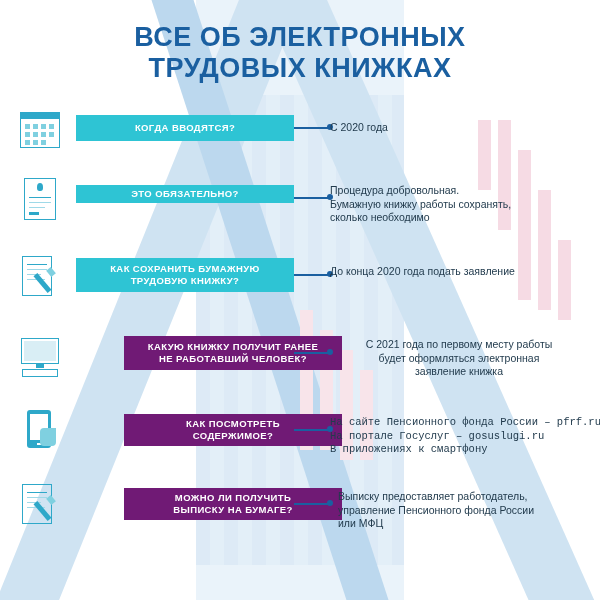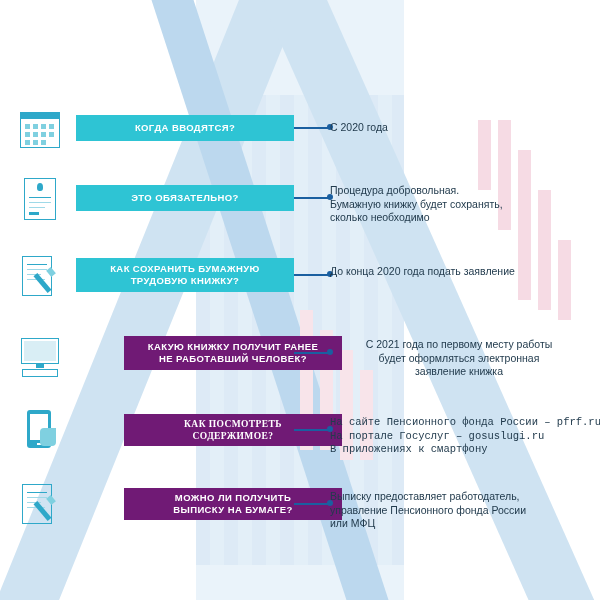--- a/index.html
+++ b/index.html
@@ -160,20 +160,24 @@
     <div class="bg-pink-col" style="left:498px; top:120px; height:110px;"></div>
     <div class="bg-pink-col" style="left:518px; top:150px; height:150px;"></div>
     <div class="bg-pink-col" style="left:538px; top:190px; height:120px;"></div>
     <div class="bg-pink-col" style="left:558px; top:240px; height:80px;"></div>
     <div class="bg-pink-col" style="left:300px; top:310px; height:140px; background:#f8e4ea;"></div>
     <div class="bg-pink-col" style="left:320px; top:330px; height:120px; background:#f8e4ea;"></div>
     <div class="bg-pink-col" style="left:340px; top:350px; height:110px; background:#f8e4ea;"></div>
     <div class="bg-pink-col" style="left:360px; top:370px; height:90px; background:#f8e4ea;"></div>
   </div>
 
+  <div class="title">
+    <div>ВСЕ ОБ ЭЛЕКТРОННЫХ</div>
+    <div>ТРУДОВЫХ КНИЖКАХ</div>
+  </div>
 
   <div class="row" style="top:108px;">
     <div class="icon-box" style="top:0;">
       <div class="ic-frame" style="left:2px; top:4px; width:40px; height:36px;"></div>
       <div class="ic-fill" style="left:2px; top:4px; width:40px; height:7px;"></div>
       <div class="ic-fill-light" style="left:7px; top:16px; width:5px; height:5px;"></div>
       <div class="ic-fill-light" style="left:15px; top:16px; width:5px; height:5px;"></div>
       <div class="ic-fill-light" style="left:23px; top:16px; width:5px; height:5px;"></div>
       <div class="ic-fill-light" style="left:31px; top:16px; width:5px; height:5px;"></div>
       <div class="ic-fill-light" style="left:7px; top:24px; width:5px; height:5px;"></div>
@@ -194,26 +198,26 @@
 
   <div class="row" style="top:176px;">
     <div class="icon-box" style="top:0;">
       <div class="ic-frame" style="left:6px; top:2px; width:32px; height:42px;"></div>
       <div class="ic-fill" style="left:19px; top:7px; width:6px; height:8px; border-radius:50% 50% 40% 40%;"></div>
       <div class="ic-line" style="left:11px; top:21px; width:22px;"></div>
       <div class="ic-line-soft" style="left:11px; top:26px; width:22px;"></div>
       <div class="ic-line-soft" style="left:11px; top:31px; width:16px;"></div>
       <div class="ic-fill" style="left:11px; top:36px; width:10px; height:3px;"></div>
     </div>
-    <div class="label" style="top:9px; height:26px;text-align:right;">ЭТО ОБЯЗАТЕЛЬНО?</div>
+    <div class="label" style="top:9px; height:18px;text-align:right;">ЭТО ОБЯЗАТЕЛЬНО?</div>
     <div class="connector" style="left:294px; top:21px; width:36px;"></div>
     <div class="dot" style="left:327px; top:18px;"></div>
     <div class="answer" style="top:8px;">
       <div>Процедура добровольная.</div>
-      <div>Бумажную книжку будет сохранять,</div>
+      <div>Бумажную книжку работы сохранять,</div>
       <div>сколько необходимо</div>
     </div>
   </div>
 
   <div class="row" style="top:254px;">
     <div class="icon-box" style="top:0;">
       <div class="ic-frame" style="left:4px; top:2px; width:30px; height:40px;"></div>
       <div class="ic-line" style="left:9px; top:10px; width:20px;"></div>
       <div class="ic-line-soft" style="left:9px; top:15px; width:20px;"></div>
       <div class="ic-line-soft" style="left:9px; top:20px; width:14px;"></div>
@@ -252,21 +256,21 @@
     </div>
   </div>
 
   <div class="row" style="top:408px;">
     <div class="icon-box" style="top:0;">
       <div class="ic-fill" style="left:9px; top:2px; width:24px; height:38px; border-radius:3px;"></div>
       <div class="ic-fill-light" style="left:12px; top:6px; width:18px; height:26px; background:#ffffff;"></div>
       <div class="ic-fill-light" style="left:19px; top:35px; width:5px; height:2px; background:#ffffff;"></div>
       <div class="ic-fill-light" style="left:22px; top:20px; width:16px; height:18px; background:#7fd0e0; border-radius:4px 0 4px 4px;"></div>
     </div>
-    <div class="label dark" style="top:6px; height:32px;font-family:Liberation Serif, serif;">
+    <div class="label dark" style="top:6px; height:32px;">
       <span style="white-space:pre-line;">КАК ПОСМОТРЕТЬ
 СОДЕРЖИМОЕ?</span>
     </div>
     <div class="connector" style="left:294px; top:21px; width:36px;"></div>
     <div class="dot" style="left:327px; top:18px;"></div>
     <div class="answer" style="top:8px;font-family:Liberation Mono, monospace;">
       <div>На сайте Пенсионного фонда России – pfrf.ru</div>
       <div>На портале Госуслуг – gosuslugi.ru</div>
       <div>В приложениях к смартфону</div>
     </div>
@@ -281,20 +285,20 @@
       <div class="ic-line-soft" style="left:9px; top:25px; width:18px;"></div>
       <div class="ic-fill" style="left:22px; top:18px; width:5px; height:22px; transform: rotate(-40deg);"></div>
       <div class="ic-fill-light" style="left:30px; top:14px; width:6px; height:8px; transform: rotate(-40deg);"></div>
     </div>
     <div class="label dark" style="top:6px; height:32px;">
       <span style="white-space:pre-line;">МОЖНО ЛИ ПОЛУЧИТЬ
 ВЫПИСКУ НА БУМАГЕ?</span>
     </div>
     <div class="connector" style="left:294px; top:21px; width:36px;"></div>
     <div class="dot" style="left:327px; top:18px;"></div>
-    <div class="answer" style="top:8px;">
+    <div class="answer" style="top:8px;margin-left:8px;">
       <div>Выписку предоставляет работодатель,</div>
       <div>управление Пенсионного фонда России</div>
       <div>или МФЦ</div>
     </div>
   </div>
 
 </div>
 
 </body></html>

